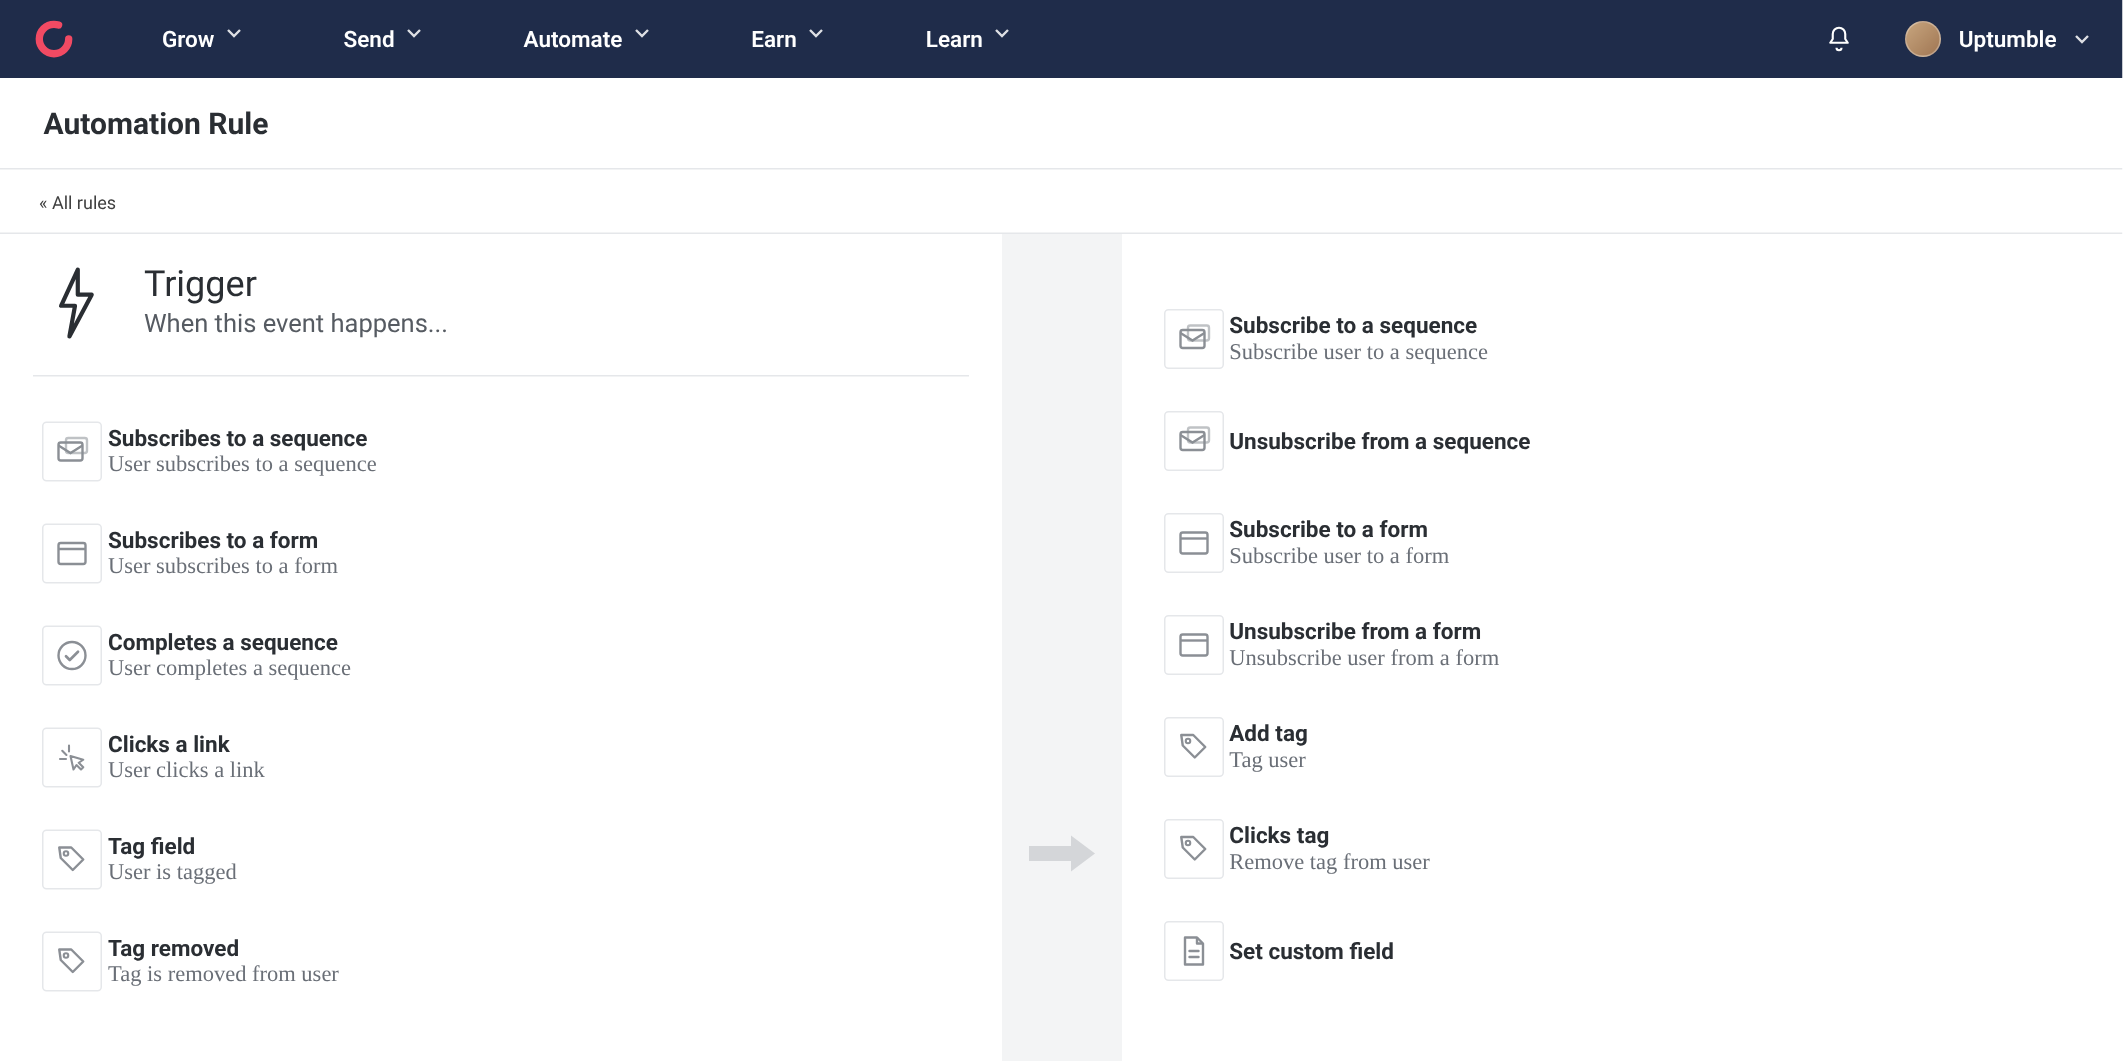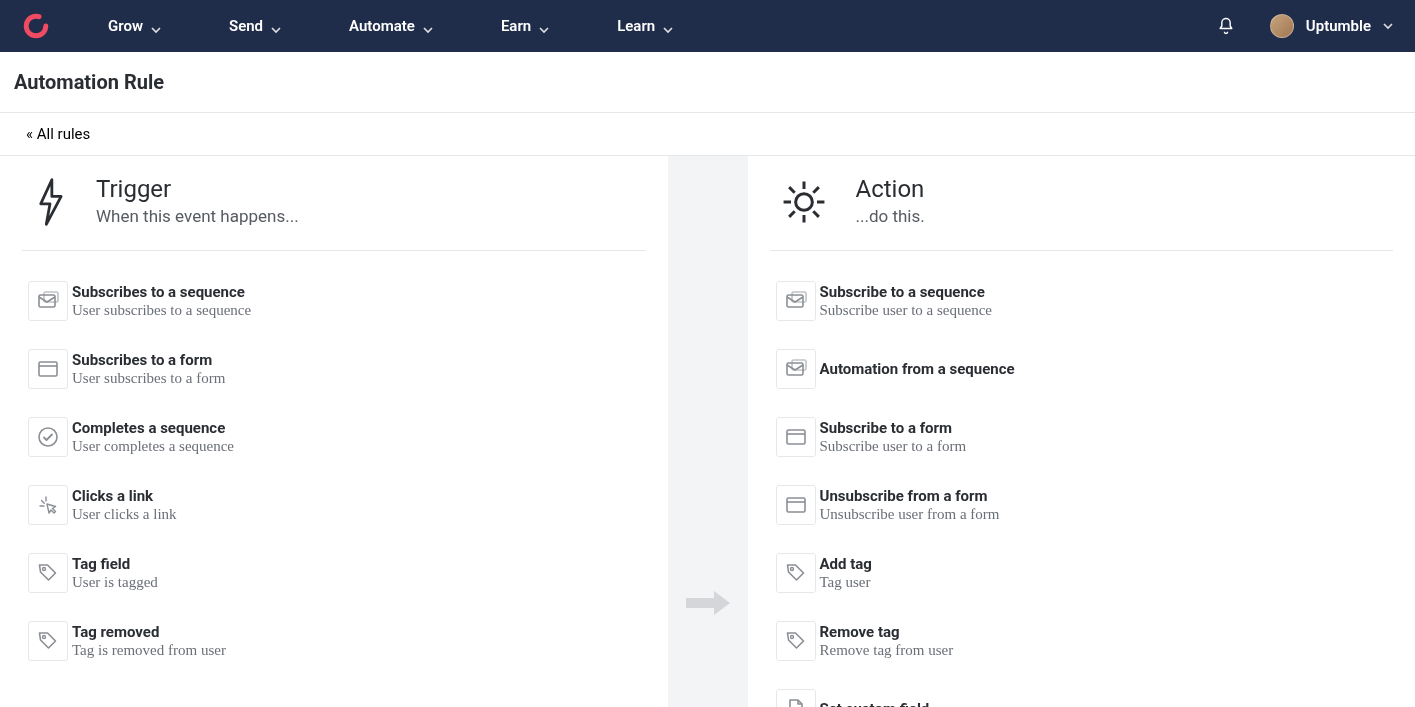--- a/index.html
+++ b/index.html
@@ -27,43 +27,43 @@
     padding: 0 22px 0 22px;
     color: #fff;
   }
   .logo {
     width: 28px; height: 28px;
     margin-right: 58px;
     flex: 0 0 auto;
   }
   .nav-items { display: flex; gap: 68px; }
   .nav-item {
-    display: flex; align-items: flex-end; gap: 8px;
+    display: flex; align-items: flex-start; gap: 8px;
     color: #fff; font-size: 15px; font-weight: 600; cursor: pointer;
   }
   .chev { width: 10px; height: 10px; opacity: .85; }
   .nav-spacer { flex: 1; }
   .bell { width: 20px; height: 20px; margin-right: 34px; cursor: pointer; }
   .acct { display: flex; align-items: center; gap: 12px; cursor: pointer; }
   .avatar { width: 24px; height: 24px; border-radius: 50%; background: linear-gradient(135deg,#c7a57e,#a07653); border:1px solid rgba(255,255,255,.3); }
   .acct-name { font-weight:600; }
 
   
   .page-header {
     padding: 18px 14px 18px 14px;
     border-bottom: 1px solid var(--border);
   }
-  .page-title { font-size: 20px; font-weight: 700; color: #2a2e33; }
+  .page-title { font-size: 20px; font-weight: 700; color: #2a2e33; margin-left: 15px; }
 
   
   .crumb-row {
     padding: 12px 26px;
     border-bottom: 1px solid var(--border);
   }
-  .crumb-link { color: #000000; font-size: 15px; text-decoration: none; }
+  .crumb-link { color: #404040; font-size: 12px; text-decoration: none; }
 
   
   .main {
     display: flex;
     align-items: stretch;
   }
   .panel {
     flex: 1;
     padding: 20px 22px 40px 22px;
     min-width: 0;
@@ -294,49 +294,40 @@
       </div>
   </div>
 
   <div class="divider-col">
     <svg class="arrow" viewBox="0 0 48 28">
       <path d="M2 9 H30 V2 L46 14 L30 26 V19 H2 Z" fill="currentColor"></path>
     </svg>
   </div>
 
   <div class="panel">
-    <div class="panel-header">
-      <svg class="panel-icon" viewBox="0 0 56 56" style="width:52px;height:52px">
-          <use href="#ico-gear"></use>
-        </svg>
-      <div>
-        <div class="panel-title">Action</div>
-        <div class="panel-sub">...do this.</div>
-      </div>
-    </div>
     <div class="opt-list" id="action-list">
         <div class="opt">
           <div class="opt-icon-box">
             <svg viewBox="0 0 24 24">
               <use href="#ico-sequence"></use>
             </svg>
           </div>
           <div>
             <div class="opt-title">Subscribe to a sequence</div>
             <div class="opt-sub">Subscribe user to a sequence</div>
           </div>
         </div>
         <div class="opt">
           <div class="opt-icon-box">
             <svg viewBox="0 0 24 24">
               <use href="#ico-sequence"></use>
             </svg>
           </div>
           <div>
-            <div class="opt-title">Automation from a sequence</div>
+            <div class="opt-title">Unsubscribe from a sequence</div>
           </div>
         </div>
         <div class="opt">
           <div class="opt-icon-box">
             <svg viewBox="0 0 24 24">
               <use href="#ico-form"></use>
             </svg>
           </div>
           <div>
             <div class="opt-title">Subscribe to a form</div>
@@ -365,21 +356,21 @@
             <div class="opt-sub">Tag user</div>
           </div>
         </div>
         <div class="opt">
           <div class="opt-icon-box">
             <svg viewBox="0 0 24 24">
               <use href="#ico-tag"></use>
             </svg>
           </div>
           <div>
-            <div class="opt-title">Remove tag</div>
+            <div class="opt-title">Clicks tag</div>
             <div class="opt-sub">Remove tag from user</div>
           </div>
         </div>
         <div class="opt">
           <div class="opt-icon-box">
             <svg viewBox="0 0 24 24">
               <use href="#ico-doc"></use>
             </svg>
           </div>
           <div>

